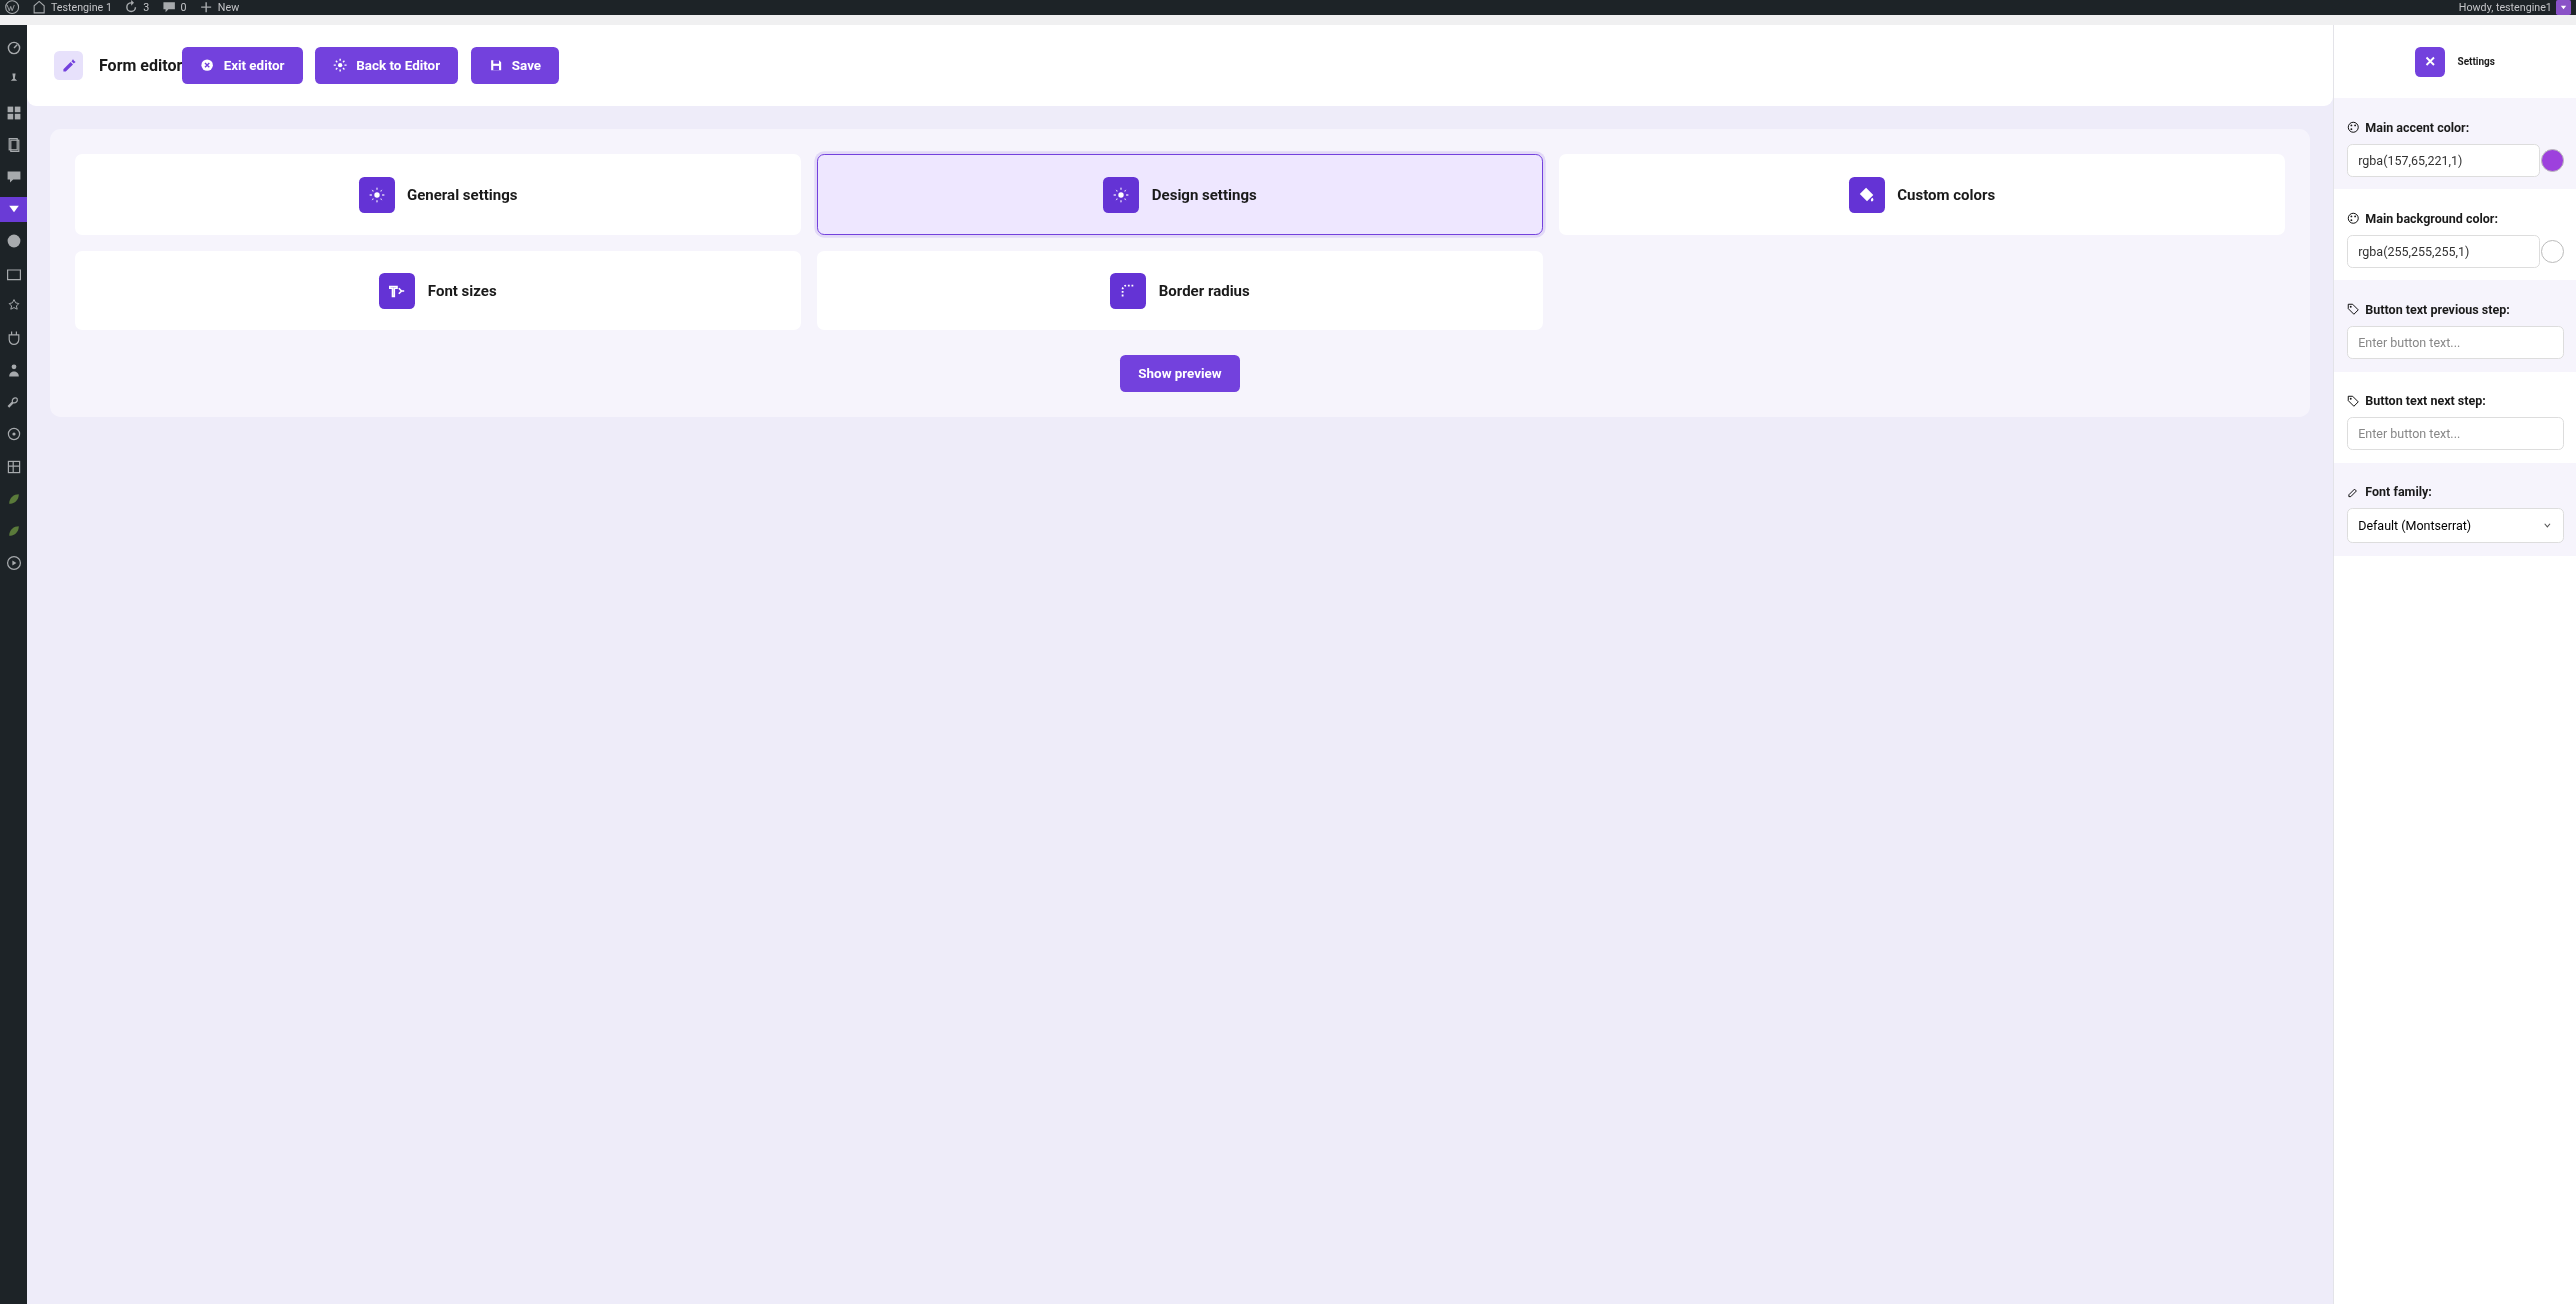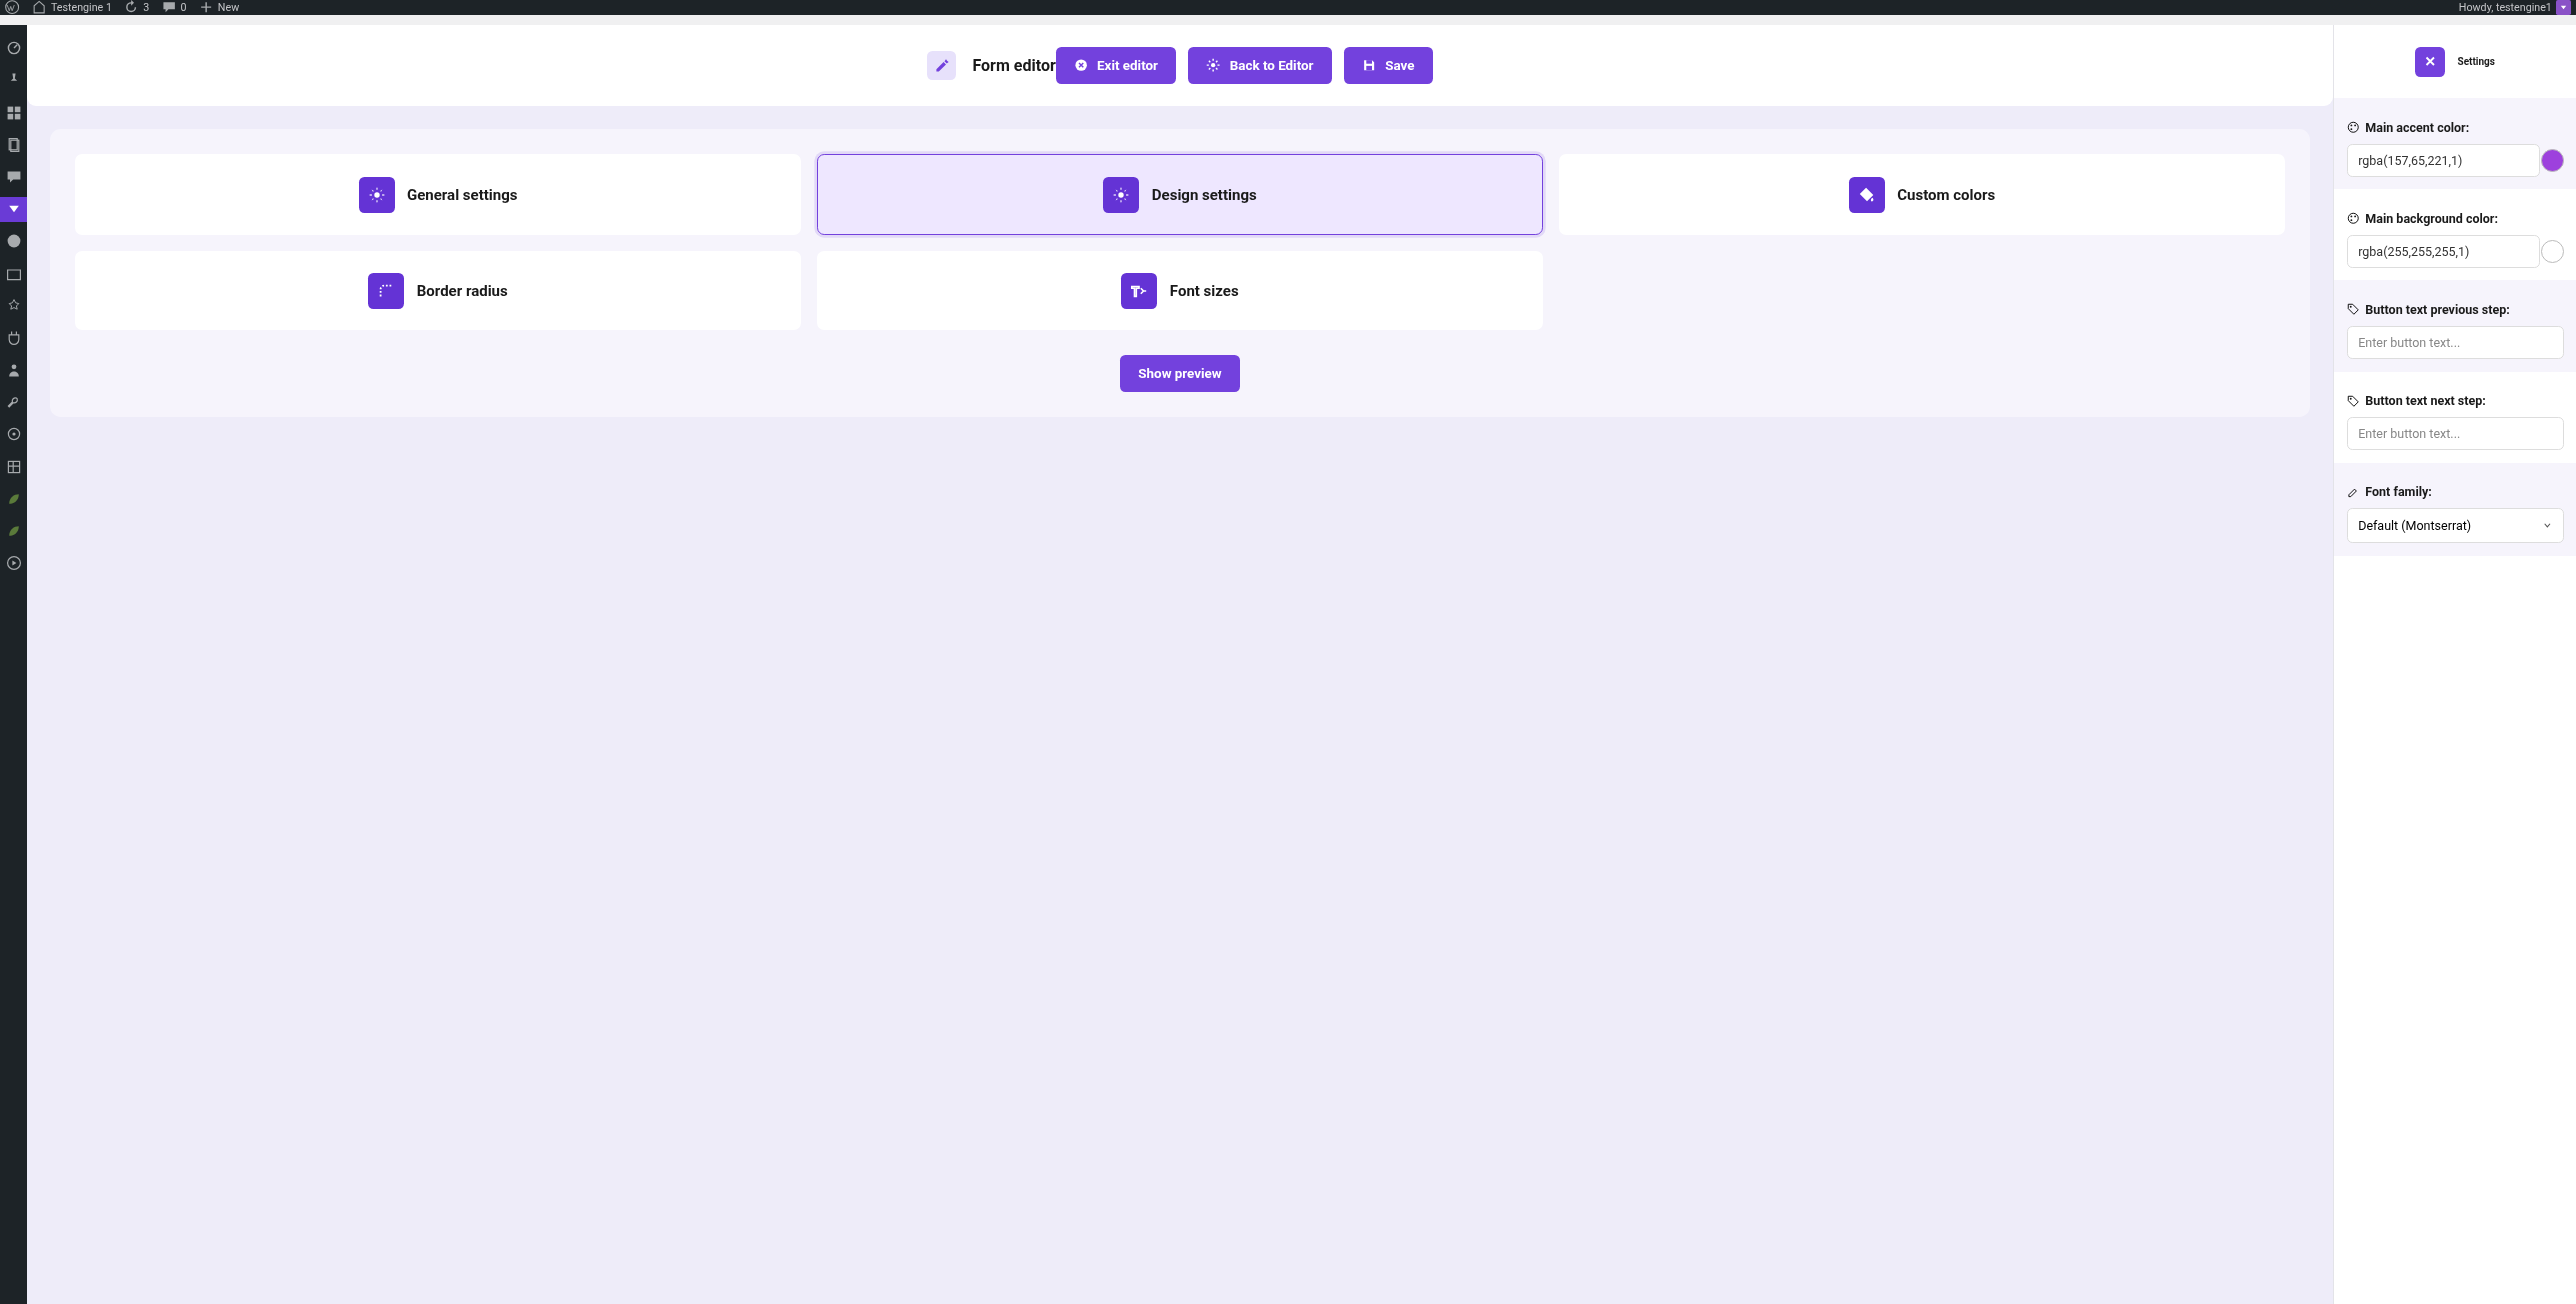--- a/index.html
+++ b/index.html
@@ -19,21 +19,21 @@
 .wp-sidebar-item.active { background: #6a3bd6; }
 .wp-sidebar-item svg { width: 16px; height: 16px; fill: #a7aaad; }
 .wp-sidebar-item.active svg { fill: #fff; }
 
 
 .main-wrap { position: absolute; left: 27px; right: 0; top: 25px; bottom: 0; background: #eeecf9; display: flex; }
 
 .content-area { flex: 1; display: flex; flex-direction: column; overflow: hidden; }
 
 
-.editor-header { background: #fff; margin: 0; padding: 22.4px 27px; display: flex; align-items: center; justify-content: center; border-radius: 0 0 9px 9px; }
+.editor-header { background: #fff; margin: 0; padding: 22.4px 27px; display: flex; align-items: center; justify-content: flex-start; border-radius: 0 0 9px 9px; }
 .editor-header-left { display: flex; align-items: center; gap: 16px; }
 .editor-icon-box { width: 29px; height: 29px; background: #e7e1fb; border-radius: 5.4px; display: flex; align-items: center; justify-content: center; }
 .editor-icon-box svg { width: 16px; height: 16px; fill: #7341dd; }
 .editor-title { font-size: 16px; font-weight: 700; color: #1a1a1a; }
 .editor-header-right { display: flex; gap: 12.5px; }
 .btn { background: #7341dd; color: #fff; border: none; padding: 10.7px 18px; border-radius: 5.4px; font-size: 13.4px; font-weight: 700; display: flex; align-items: center; gap: 9px; cursor: pointer; }
 .btn svg { width: 14.3px; height: 14.3px; fill: #fff; }
 
 
 .cards-container { margin: 23px; background: #f6f4fc; border-radius: 10.7px; padding: 25px; }
@@ -271,32 +271,32 @@
           <div class="card-icon">
               <svg viewBox="0 0 20 20">
                 <path d="M9 2l8 8-7 7-8-8 5-5zM16 13c1 1 2 3 0 4s-2-2-1-3z" fill="#fff"></path>
               </svg>
             </div>
           <div class="card-label">Custom colors</div>
         </div>
         <div class="card">
           <div class="card-icon">
               <svg viewBox="0 0 20 20">
+                <path d="M2 5h8v2H7v9H5V7H2zM12 7l3 3-3 3M15 10h3" stroke="#fff" stroke-width="1.8" fill="none"></path>
+              </svg>
+            </div>
+          <div class="card-label">Font sizes</div>
+        </div>
+        <div class="card">
+          <div class="card-icon">
+              <svg viewBox="0 0 20 20">
                 <path d="M4 16V8a4 4 0 014-4h8" stroke="#fff" stroke-width="2" fill="none" stroke-dasharray="2 2"></path>
               </svg>
             </div>
           <div class="card-label">Border radius</div>
-        </div>
-        <div class="card">
-          <div class="card-icon">
-              <svg viewBox="0 0 20 20">
-                <path d="M2 5h8v2H7v9H5V7H2zM12 7l3 3-3 3M15 10h3" stroke="#fff" stroke-width="1.8" fill="none"></path>
-              </svg>
-            </div>
-          <div class="card-label">Font sizes</div>
         </div>
       </div>
       <div class="preview-row">
         <button class="btn">
           <span>Show preview</span>
         </button>
       </div>
     </div>
   </div>
 

